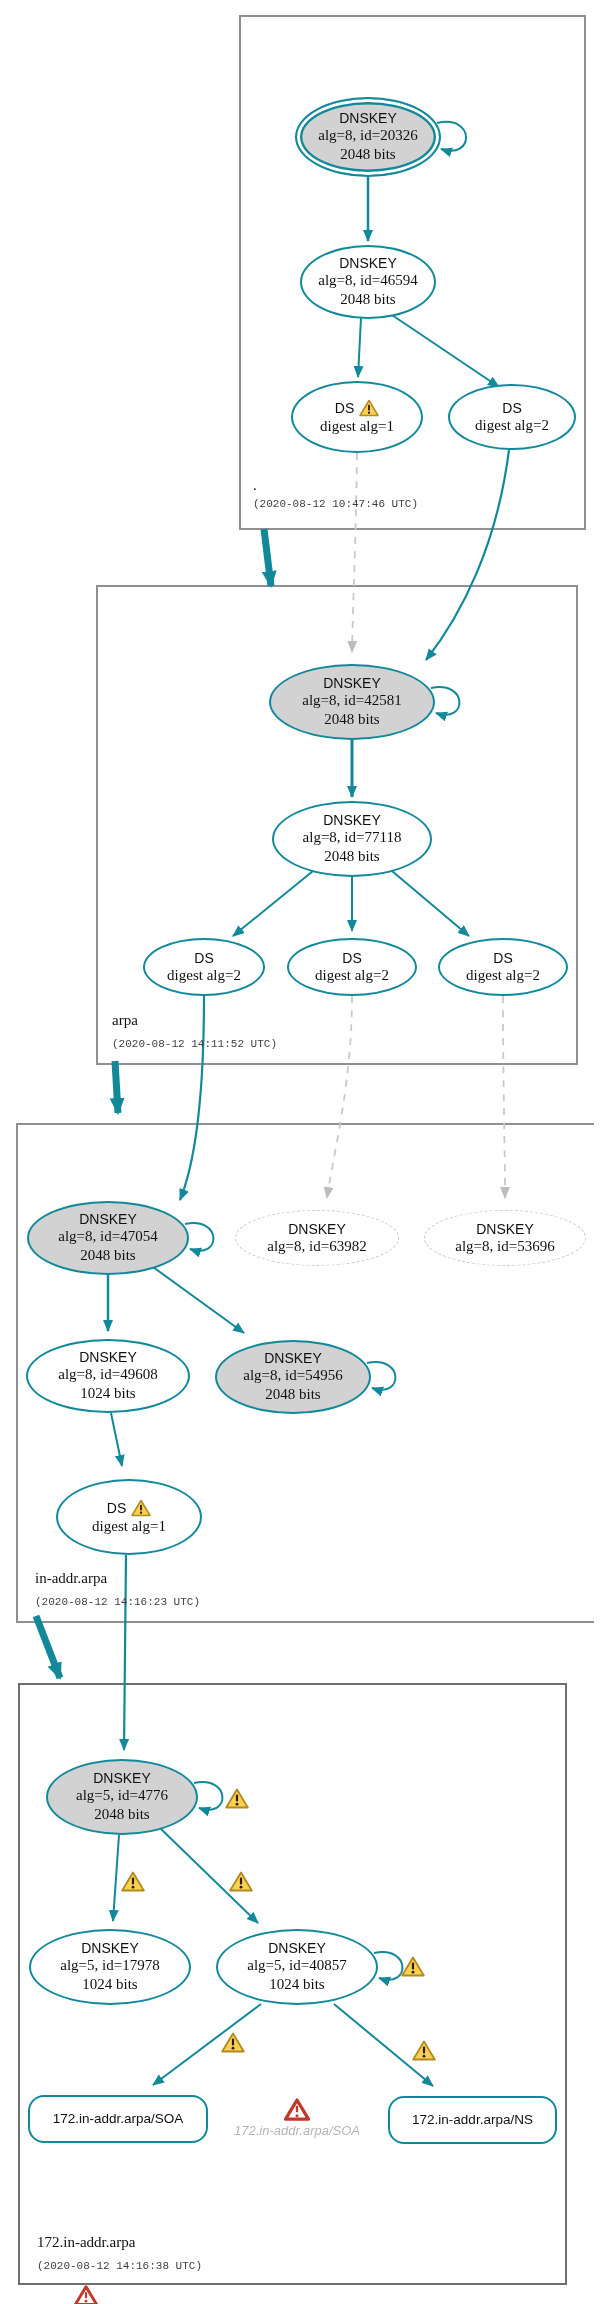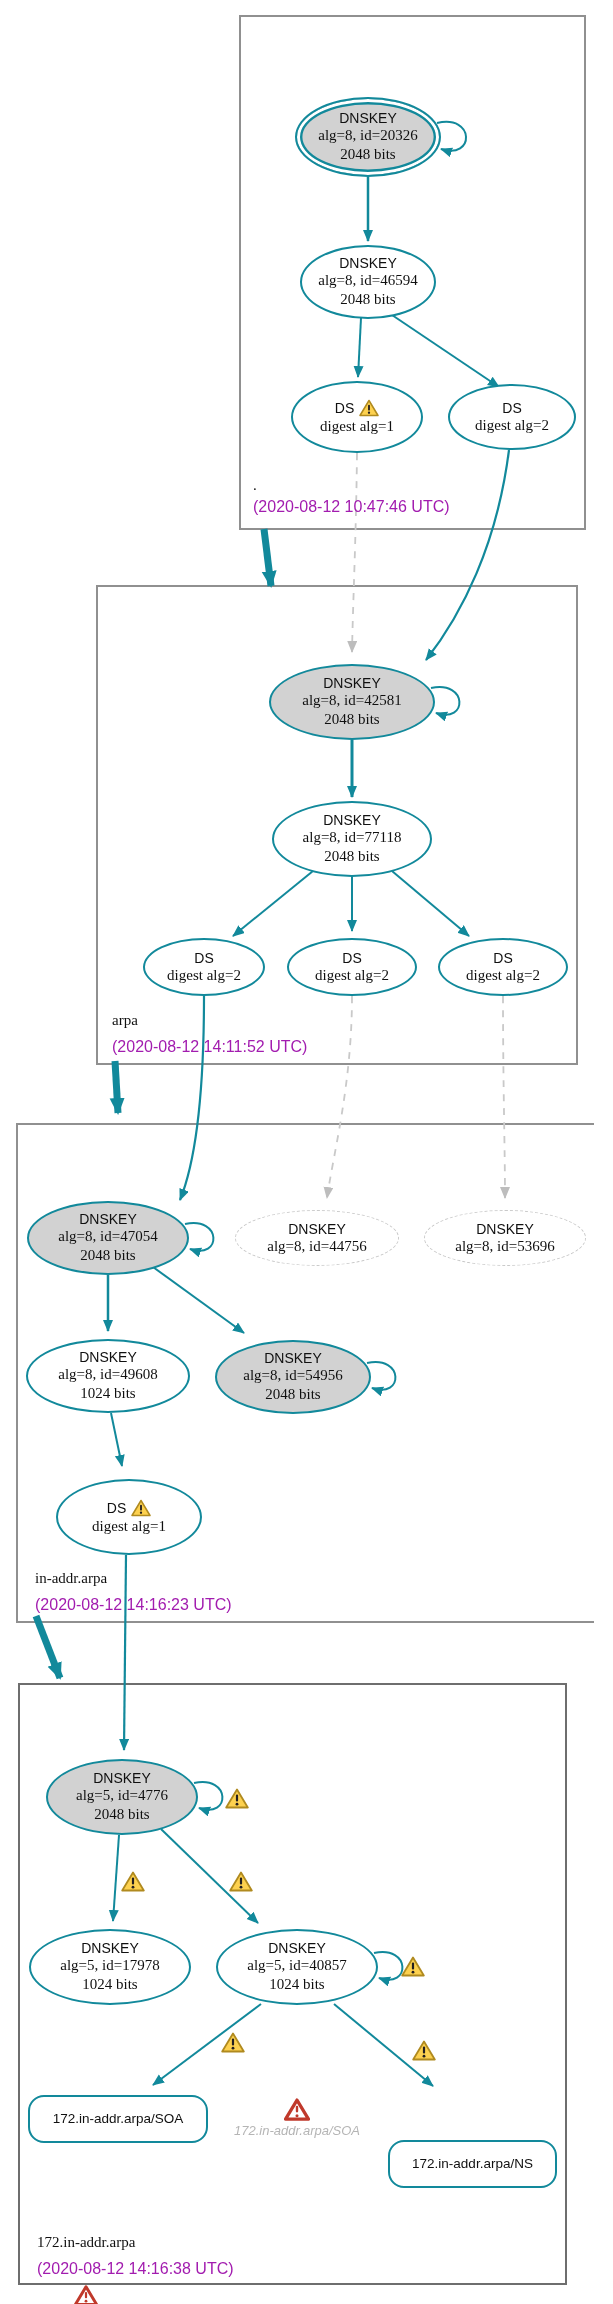--- a/index.html
+++ b/index.html
@@ -18,21 +18,21 @@
   .ellipse{border-radius:50%;border:2.2px solid var(--teal);}
   .sep{background:var(--sep);}
   .ring2{border:2.6px solid var(--teal);
          box-shadow:inset 0 0 0 3px #fff, inset 0 0 0 5.4px var(--teal);}
   .dashedn{border:1.6px dashed var(--dash);background:#fff;}
   .rrset{border:2.2px solid var(--teal);border-radius:16px;background:#fff;}
   .nt{font-size:14px;color:#101010;display:flex;align-items:center;justify-content:center;gap:5px;line-height:1.15;}
   .nd{font-family:"Liberation Serif",serif;font-size:15px;color:#101010;line-height:1.25;}
   .rl{font-size:13.5px;color:#101010;}
   .zlabel{position:absolute;font-family:"Liberation Serif",serif;font-size:15px;color:#101010;z-index:3;display:flex;align-items:center;gap:34px;}
-  .zts{position:absolute;font-family:Liberation Sans, sans-serif;font-size:16px;color:#a21caf;z-index:3;}
+  .zts{position:absolute;font-family:Liberation Mono, monospace;font-size:11px;color:#404040;z-index:3;}
   .wicon{position:absolute;z-index:4;width:24px;height:21px;}
   .bogus{position:absolute;z-index:3;display:flex;flex-direction:column;align-items:center;gap:2px;}
   .bogus .bt{font-style:italic;font-size:13px;color:#b5b5b5;}
   svg.ic{display:block;}
 </style>
 </head>
 <body>
 
 <div id="stage">
 
@@ -141,21 +141,21 @@
   <div class="zlabel" style="left:112px;top:1012px;">arpa</div>
   <div class="zts" style="left:112px;top:1038px;text-align:center;">(2020-08-12 14:11:52 UTC)</div>
 
   <div class="node ellipse sep" style="left:27px;top:1201px;width:162px;height:74px;">
     <div class="nt">DNSKEY</div>
     <div class="nd">alg=8, id=47054</div>
     <div class="nd">2048 bits</div>
   </div>
   <div class="node dashedn" style="left:235px;top:1210px;width:164px;height:56px;border-radius:50%;">
     <div class="nt">DNSKEY</div>
-    <div class="nd">alg=8, id=44756</div>
+    <div class="nd">alg=8, id=63982</div>
   </div>
   <div class="node dashedn" style="left:424px;top:1210px;width:162px;height:56px;border-radius:50%;">
     <div class="nt">DNSKEY</div>
     <div class="nd">alg=8, id=53696</div>
   </div>
   <div class="node ellipse" style="left:26px;top:1339px;width:164px;height:74px;">
     <div class="nt">DNSKEY</div>
     <div class="nd">alg=8, id=49608</div>
     <div class="nd">1024 bits</div>
   </div>
@@ -197,21 +197,21 @@
     <div class="nt rl">172.in-addr.arpa/SOA</div>
   </div>
   <div class="bogus" style="left:232px;top:2098px;width:130px;">
     <svg class="ic" width="26" height="23" viewBox="0 0 24 21">
         <path d="M12 1.8 L22.6 19.4 L1.4 19.4 Z" fill="#ffffff" stroke="#c0392b" stroke-width="3" stroke-linejoin="round"></path>
         <rect x="10.9" y="7" width="2.2" height="6.2" rx="1" fill="#c0392b"></rect>
         <circle cx="12" cy="16.2" r="1.4" fill="#c0392b"></circle>
       </svg>
     <span class="bt">172.in-addr.arpa/SOA</span>
   </div>
-  <div class="node rrset" style="left:388px;top:2096px;width:169px;height:48px;margin-top:44px;">
+  <div class="node rrset" style="left:388px;top:2096px;width:169px;height:48px;">
     <div class="nt rl">172.in-addr.arpa/NS</div>
   </div>
   <div class="zlabel" style="left:37px;top:2234px;flex-direction:column;">
     <span>172.in-addr.arpa</span>
     <svg class="ic" width="24" height="21" viewBox="0 0 24 21">
         <path d="M12 1.8 L22.6 19.4 L1.4 19.4 Z" fill="#ffffff" stroke="#c0392b" stroke-width="3" stroke-linejoin="round"></path>
         <rect x="10.9" y="7" width="2.2" height="6.2" rx="1" fill="#c0392b"></rect>
         <circle cx="12" cy="16.2" r="1.4" fill="#c0392b"></circle>
       </svg>
   </div>

